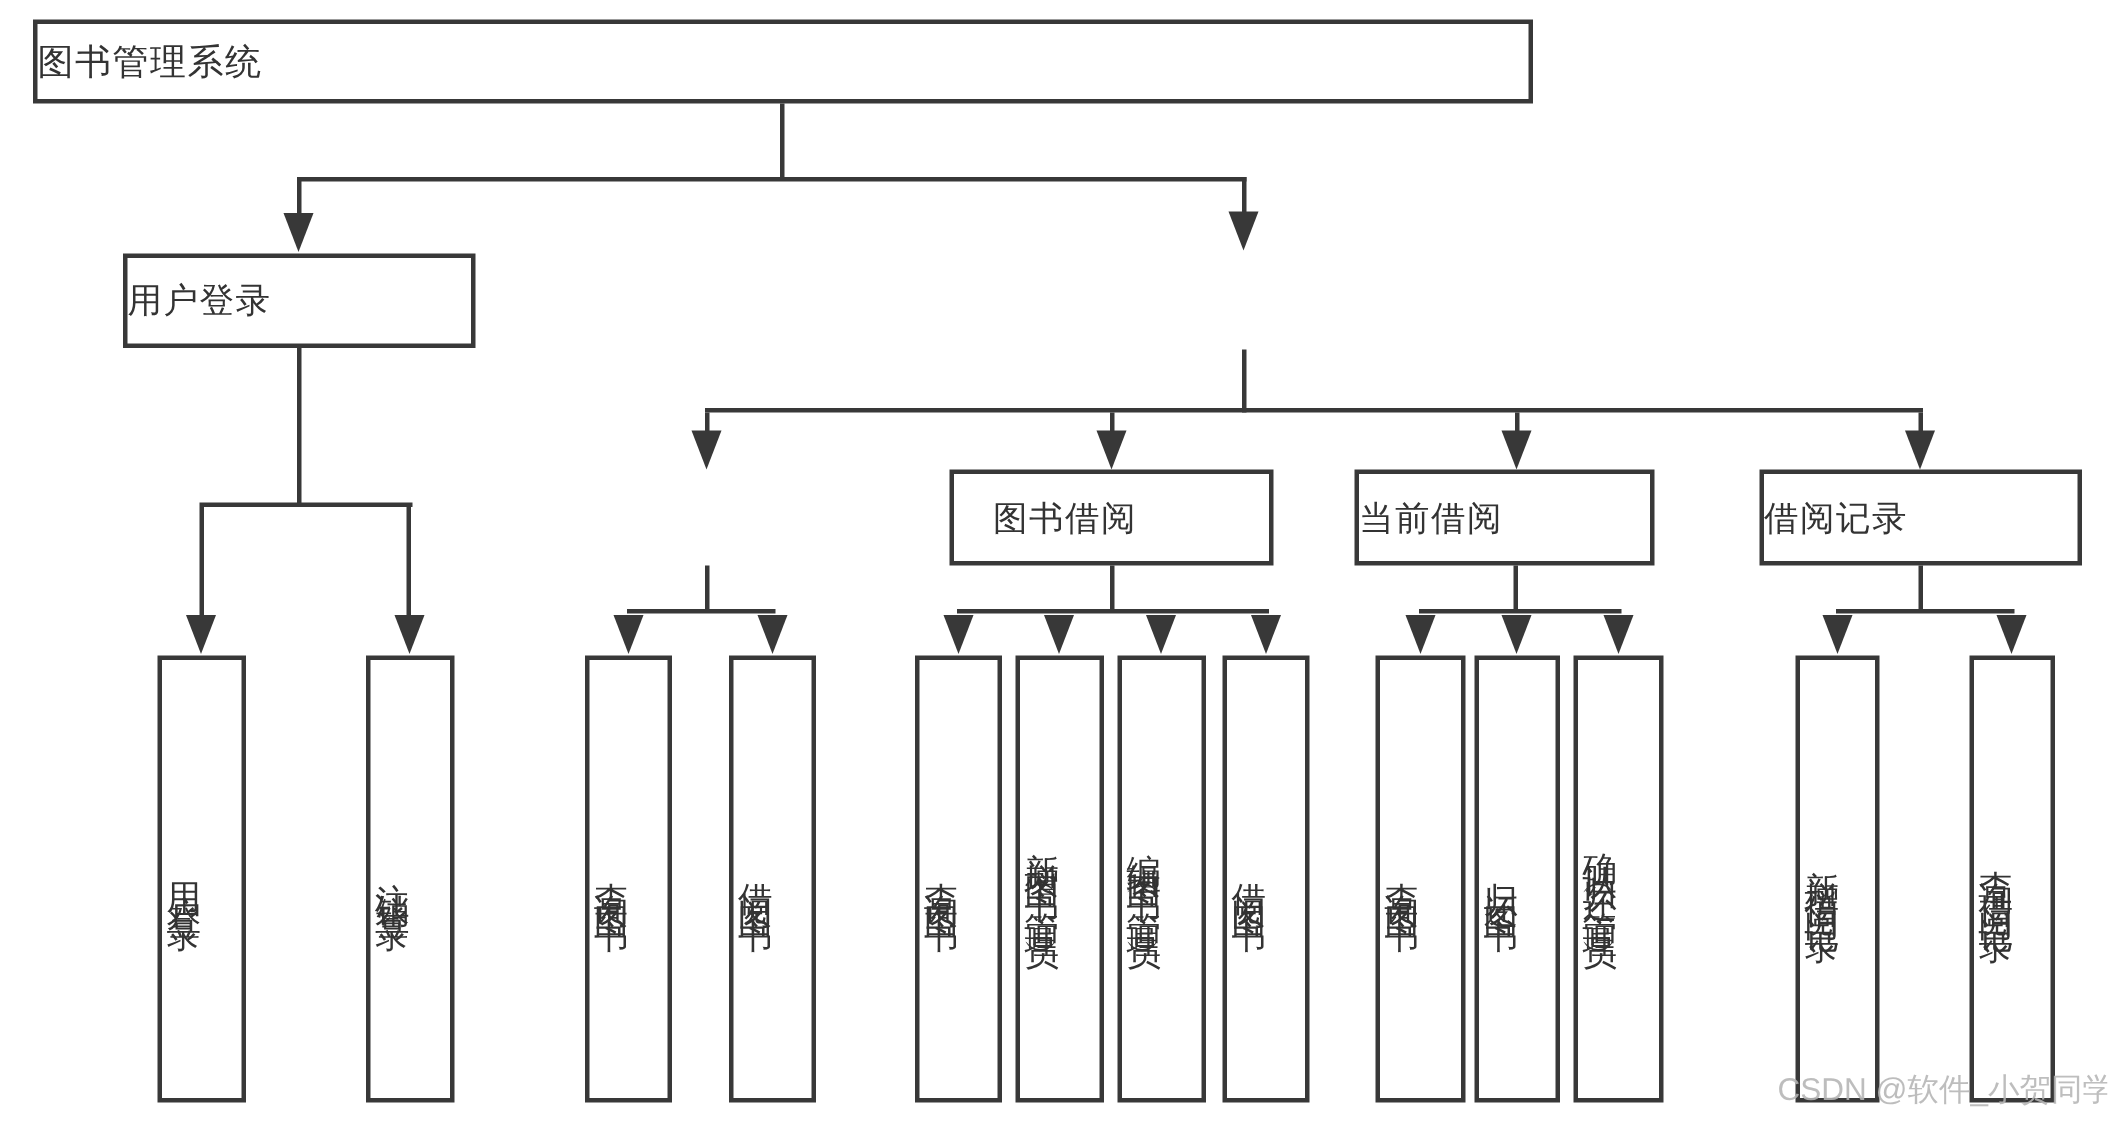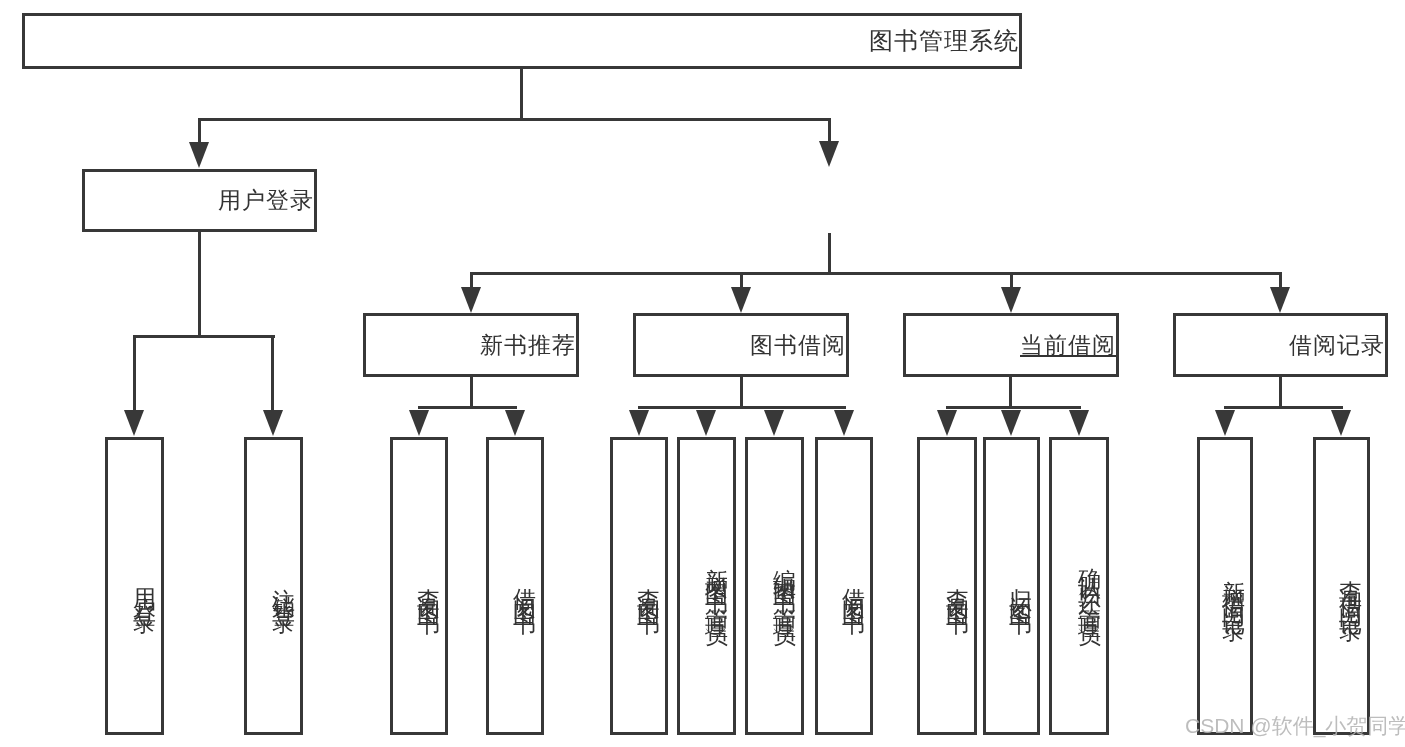--- a/index.html
+++ b/index.html
@@ -11,21 +11,21 @@
     font-family: "Liberation Sans", "DejaVu Sans", sans-serif;
     overflow: hidden;
   }
   .node {
     position: absolute;
     box-sizing: border-box;
     border: 3px solid #383838;
     background: #ffffff;
     display: flex;
     align-items: center;
-    justify-content: flex-end;
+    justify-content: flex-start;
     color: #333333;
   }
   .h-node { font-size: 23px; letter-spacing: 1px; }
   .root-node { font-size: 24px; }
   .leaf span {
     writing-mode: vertical-rl;
     text-orientation: mixed;
     font-size: 23px;
     letter-spacing: 8px;
     color: #333333;
@@ -56,27 +56,24 @@
 <div class="canvas">
 
   <div class="node h-node root-node" style="left:22px; top:13px; width:1000px; height:56px;">
     <span>图书管理系统</span>
   </div>
 
   <div class="node h-node" style="left:82px; top:169px; width:235px; height:63px;">
     <span>用户登录</span>
   </div>
 
-  <div class="node h-node" style="left:363px; top:313px; width:216px; height:64px;">
-    <span>新书推荐</span>
-  </div>
   <div class="node h-node" style="left:633px; top:313px; width:216px; height:64px;padding-left:26px;">
     <span>图书借阅</span>
   </div>
-  <div class="node h-node" style="left:903px; top:313px; width:216px; height:64px;text-decoration:underline;">
+  <div class="node h-node" style="left:903px; top:313px; width:200px; height:64px;">
     <span>当前借阅</span>
   </div>
   <div class="node h-node" style="left:1173px; top:313px; width:215px; height:64px;">
     <span>借阅记录</span>
   </div>
 
   <div class="node leaf" style="left:105px; top:437px; width:59px; height:298px;">
     <span>用户登录</span>
   </div>
   <div class="node leaf" style="left:244px; top:437px; width:59px; height:298px;">

